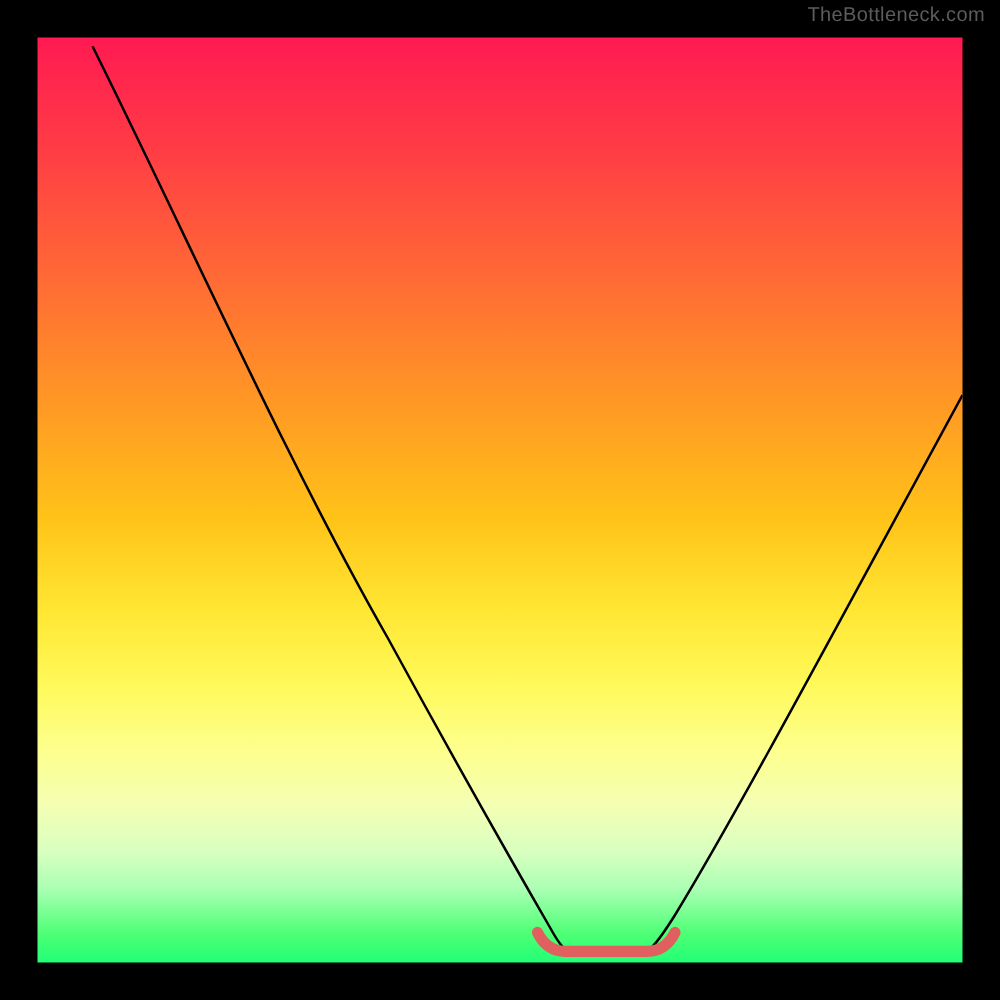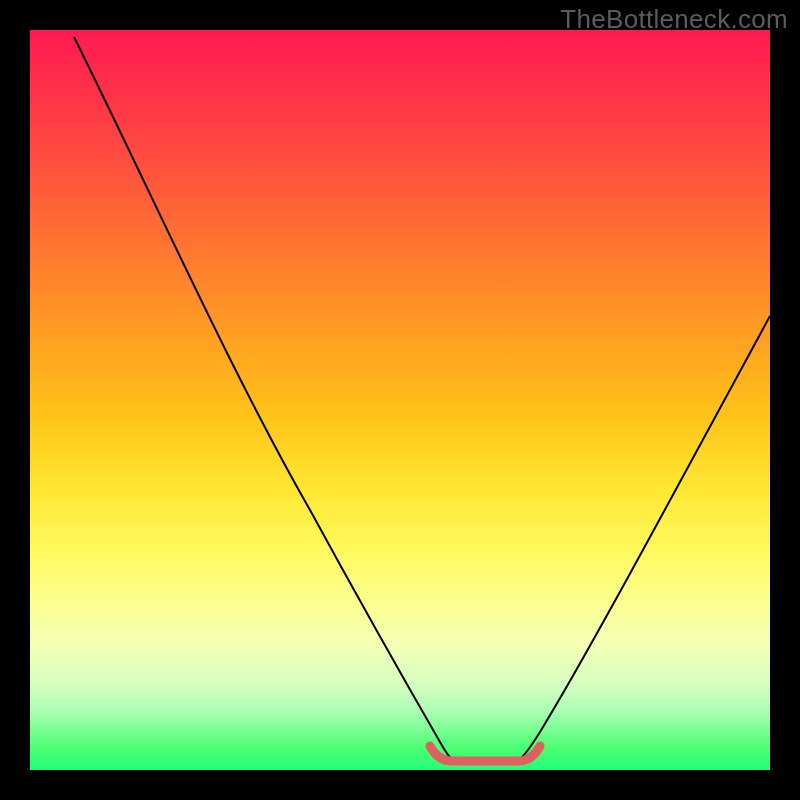--- a/index.html
+++ b/index.html
@@ -40,21 +40,21 @@
       #abffb4 92%,
       #4cff74 97%,
       #22ff77 100%
     );
   }
   .watermark {
     position: absolute;
     top: 4px;
     right: 12px;
     color: #5c5c5c;
-    font-size: 26px;
+    font-size: 16px;
     font-weight: 400;
     letter-spacing: 0.3px;
   }
   svg.curves {
     position: absolute;
     left: 0;
     top: 0;
     width: 740px;
     height: 740px;
   }

